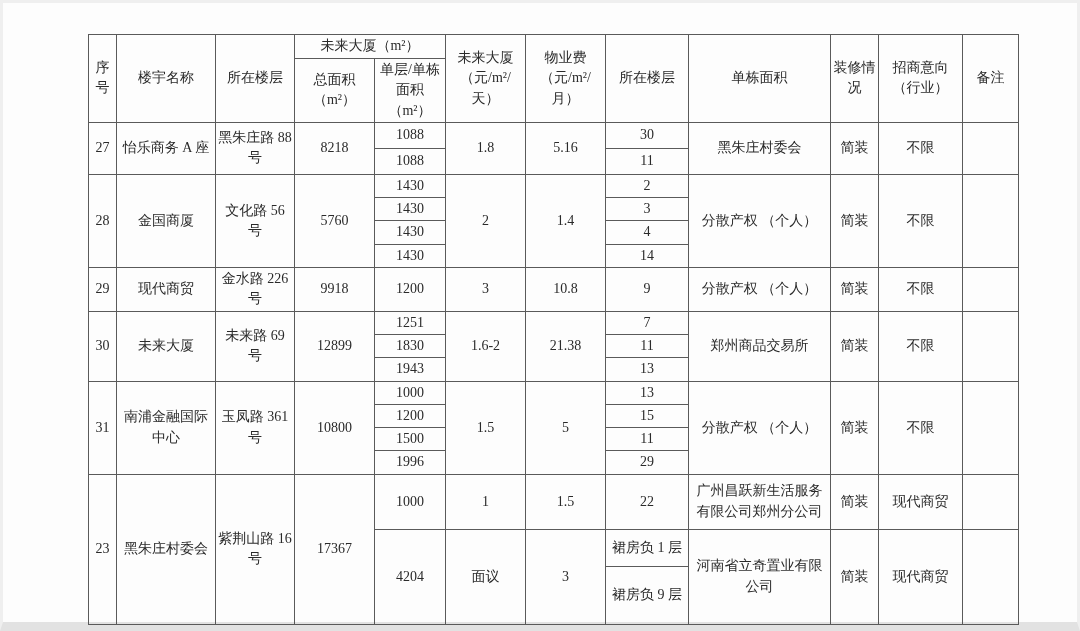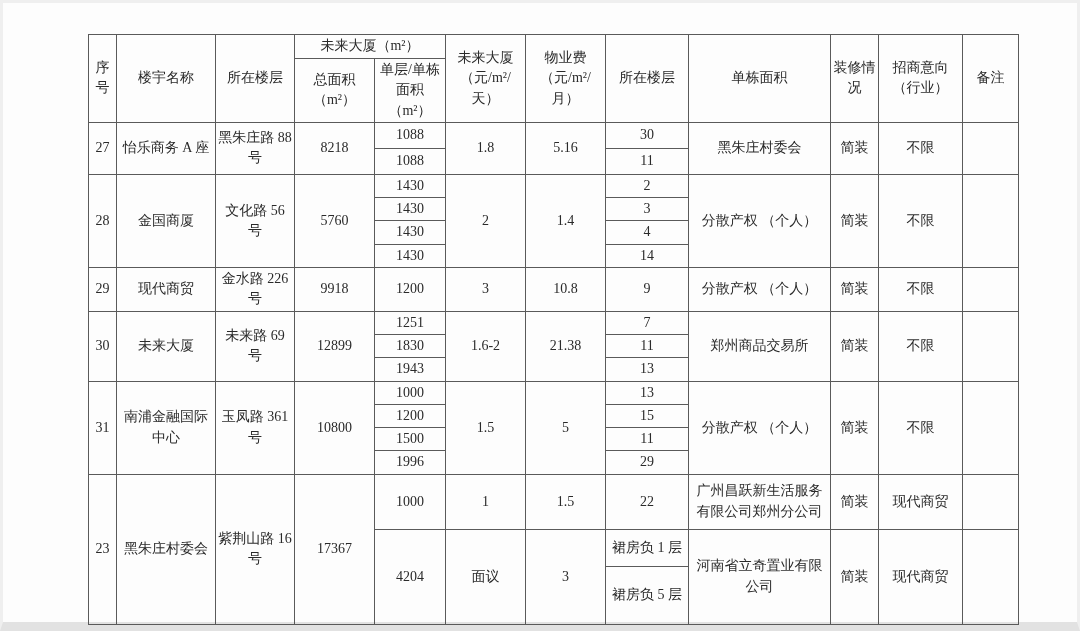--- a/index.html
+++ b/index.html
@@ -209,17 +209,17 @@
         <td rowspan="2">4204</td>
         <td rowspan="2">面议</td>
         <td rowspan="2">3</td>
         <td>裙房负 1 层</td>
         <td rowspan="2">河南省立奇置业有限公司</td>
         <td rowspan="2">简装</td>
         <td rowspan="2">现代商贸</td>
         <td rowspan="2"></td>
       </tr>
       <tr class="r32b2">
-        <td>裙房负 5 层</td>
+        <td>裙房负 9 层</td>
       </tr>
     </tbody>
   </table>
 </div>
 
 </body></html>

